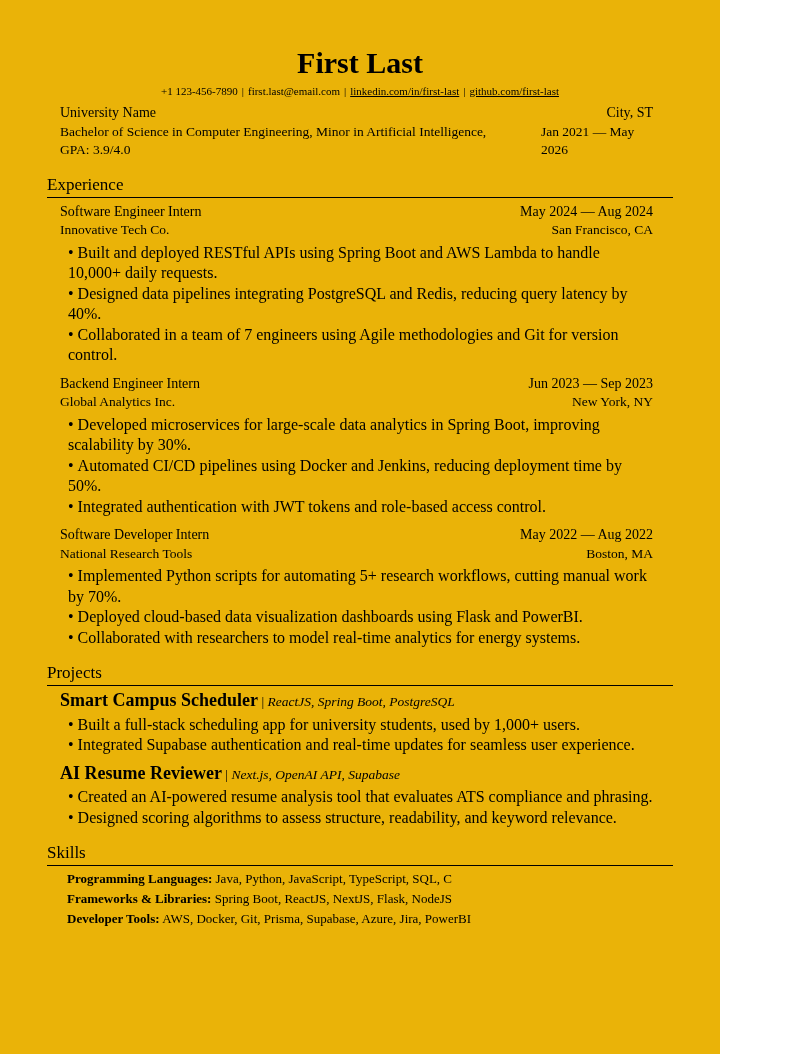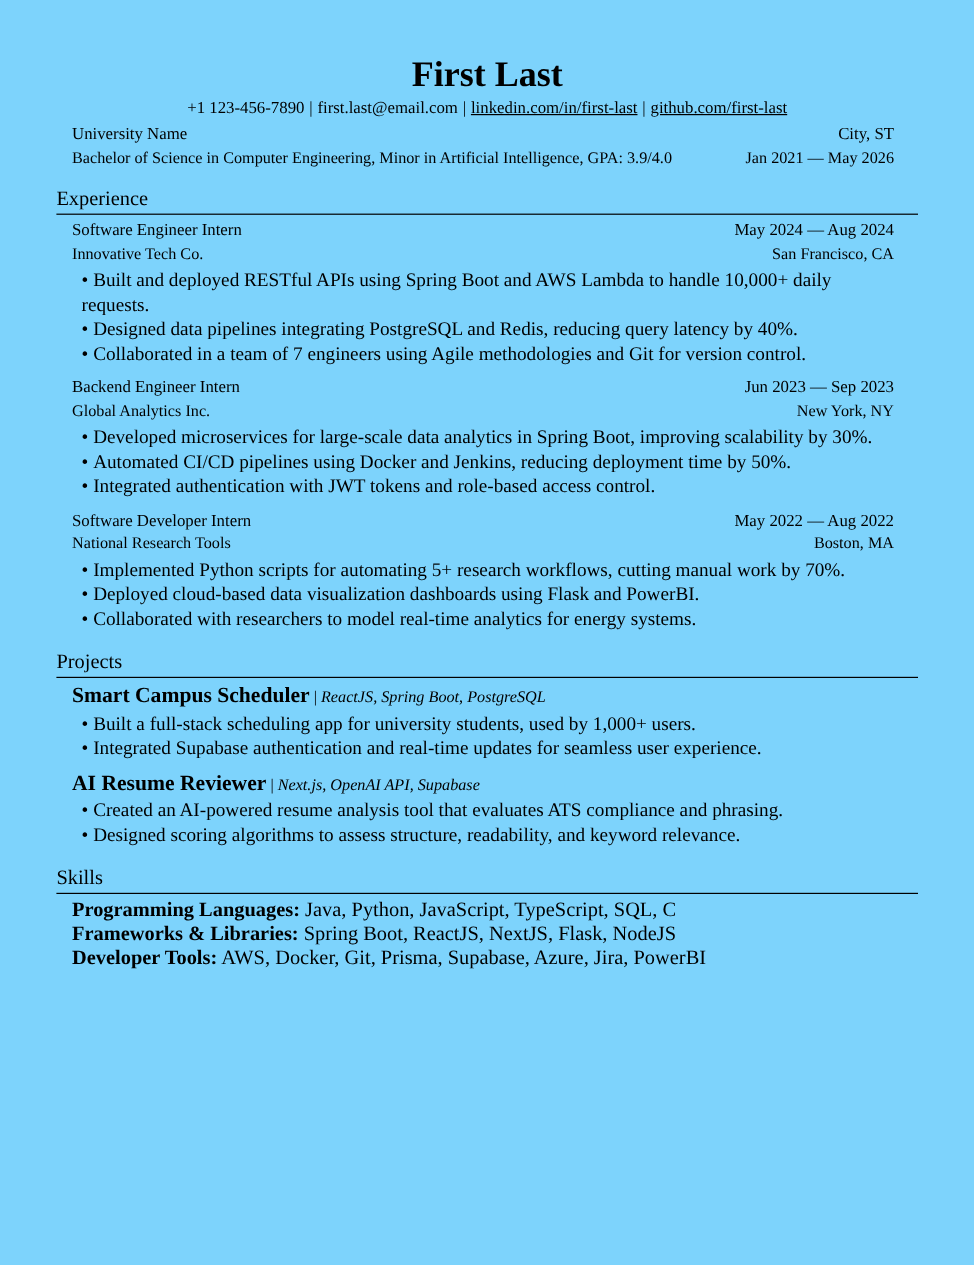--- a/index.html
+++ b/index.html
@@ -1,38 +1,38 @@
 <!DOCTYPE html>
 <html><head>
 <meta charset="utf-8">
 <style>
   html, body { margin: 0; padding: 0; background: #ffffff; }
   .page {
     position: relative;
-    width: 812px;
+    width: 720px;
     height: 1054px;
     box-sizing: border-box;
     padding: 46px 47px 0 47px;
-    background: #7dd3fc;
+    background: #eab308;
     color: #000000;
     font-family: "Liberation Serif", "DejaVu Serif", serif;
     overflow: hidden;
   }
   
   .name {
     margin: 0;
     text-align: center;
     font-size: 30px;
     font-weight: bold;
     line-height: 34px;
   }
   .contact {
     margin-top: 3px;
     text-align: center;
-    font-size: 14px;
+    font-size: 11px;
     line-height: 16px;
   }
   .contact .sep { margin: 0 4px; }
   .contact a { color: #000000; text-decoration: underline; cursor: pointer; }
   
   .sec-heading {
     margin: 15px 0 0 0;
     font-size: 17px;
     font-weight: normal;
     line-height: 20px;
@@ -58,21 +58,21 @@
     padding-left: 8px;
   }
   .bullet::before { content: "\2022\00a0"; }
   
   .proj-title { font-size: 13.5px; line-height: 18.5px; }
   .proj-title .bold { font-weight: bold; font-size: 18px; }
   .proj-title .stack { font-style: italic; }
   .proj { margin: 5px 0 8px 13px; padding-right: 20px; }
   
   .skills { margin: 3px 0 0 13px; padding-right: 20px; }
-  .skill-row { font-size: 17px; line-height: 20px; }
+  .skill-row { font-size: 13px; line-height: 20px; margin-left: 7px; }
   .skill-row .bold { font-weight: bold; }
 </style>
 </head>
 <body>
 
 <div class="page">
 
   <h1 class="name">First Last</h1>
   <div class="contact">
     <span>+1 123-456-7890</span><span class="sep">|</span><span>first.last@email.com</span><span class="sep">|</span><a>linkedin.com/in/first-last</a><span class="sep">|</span><a>github.com/first-last</a>

